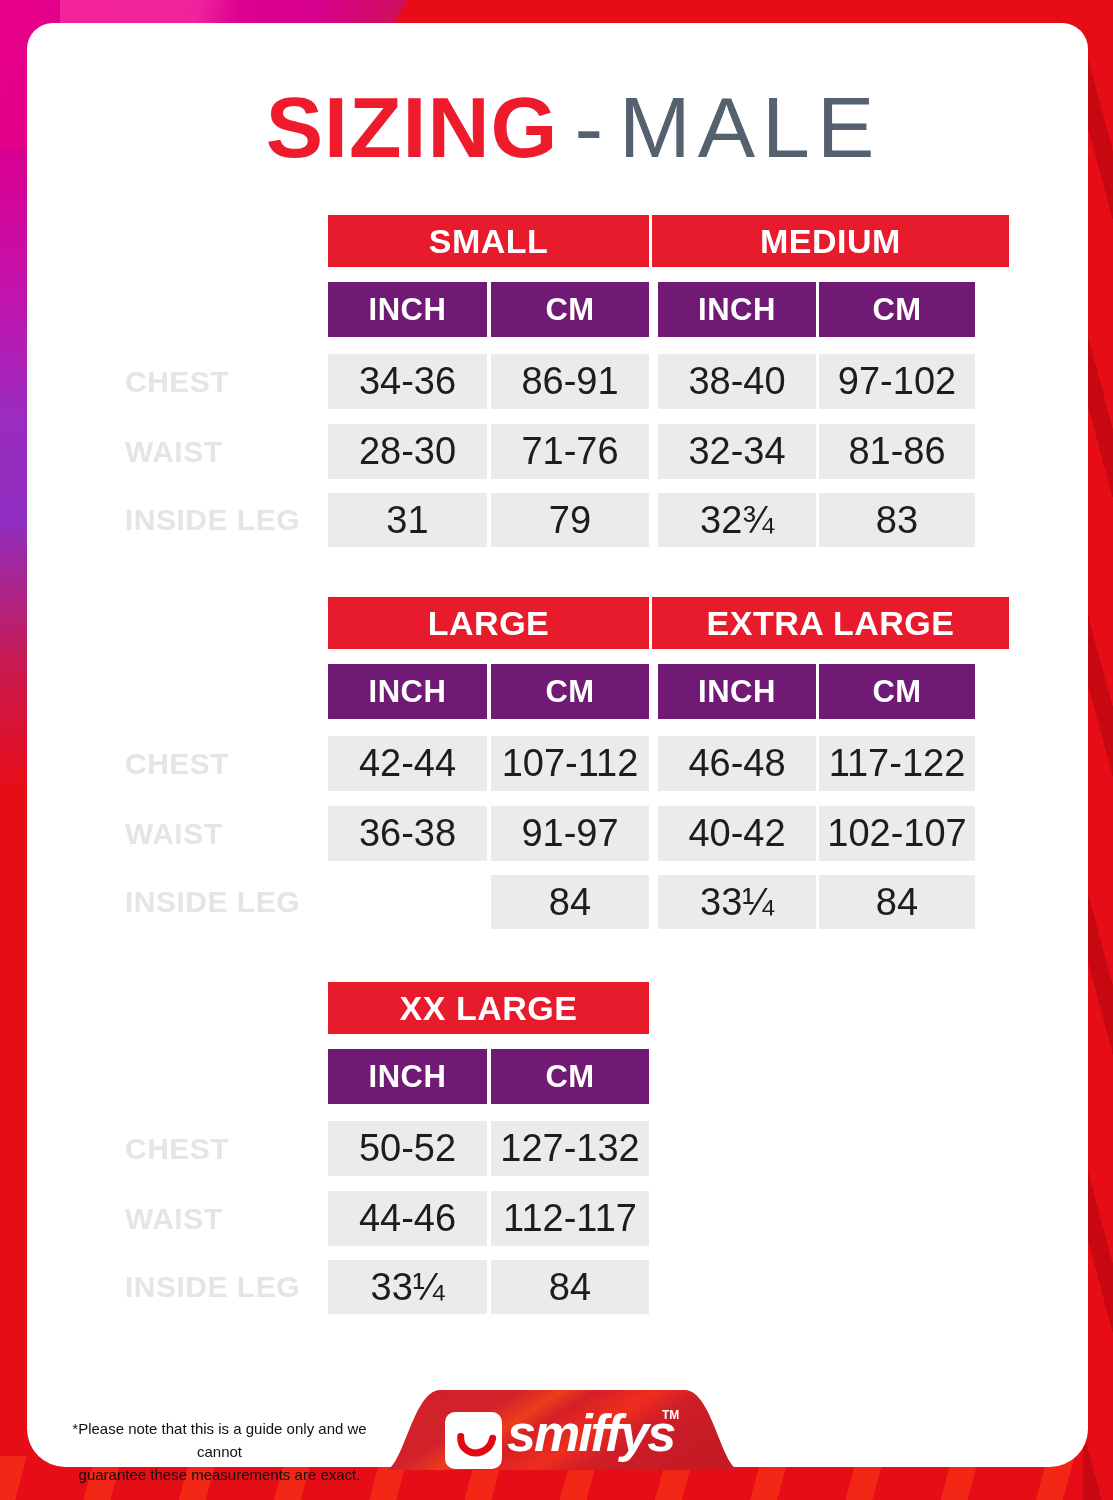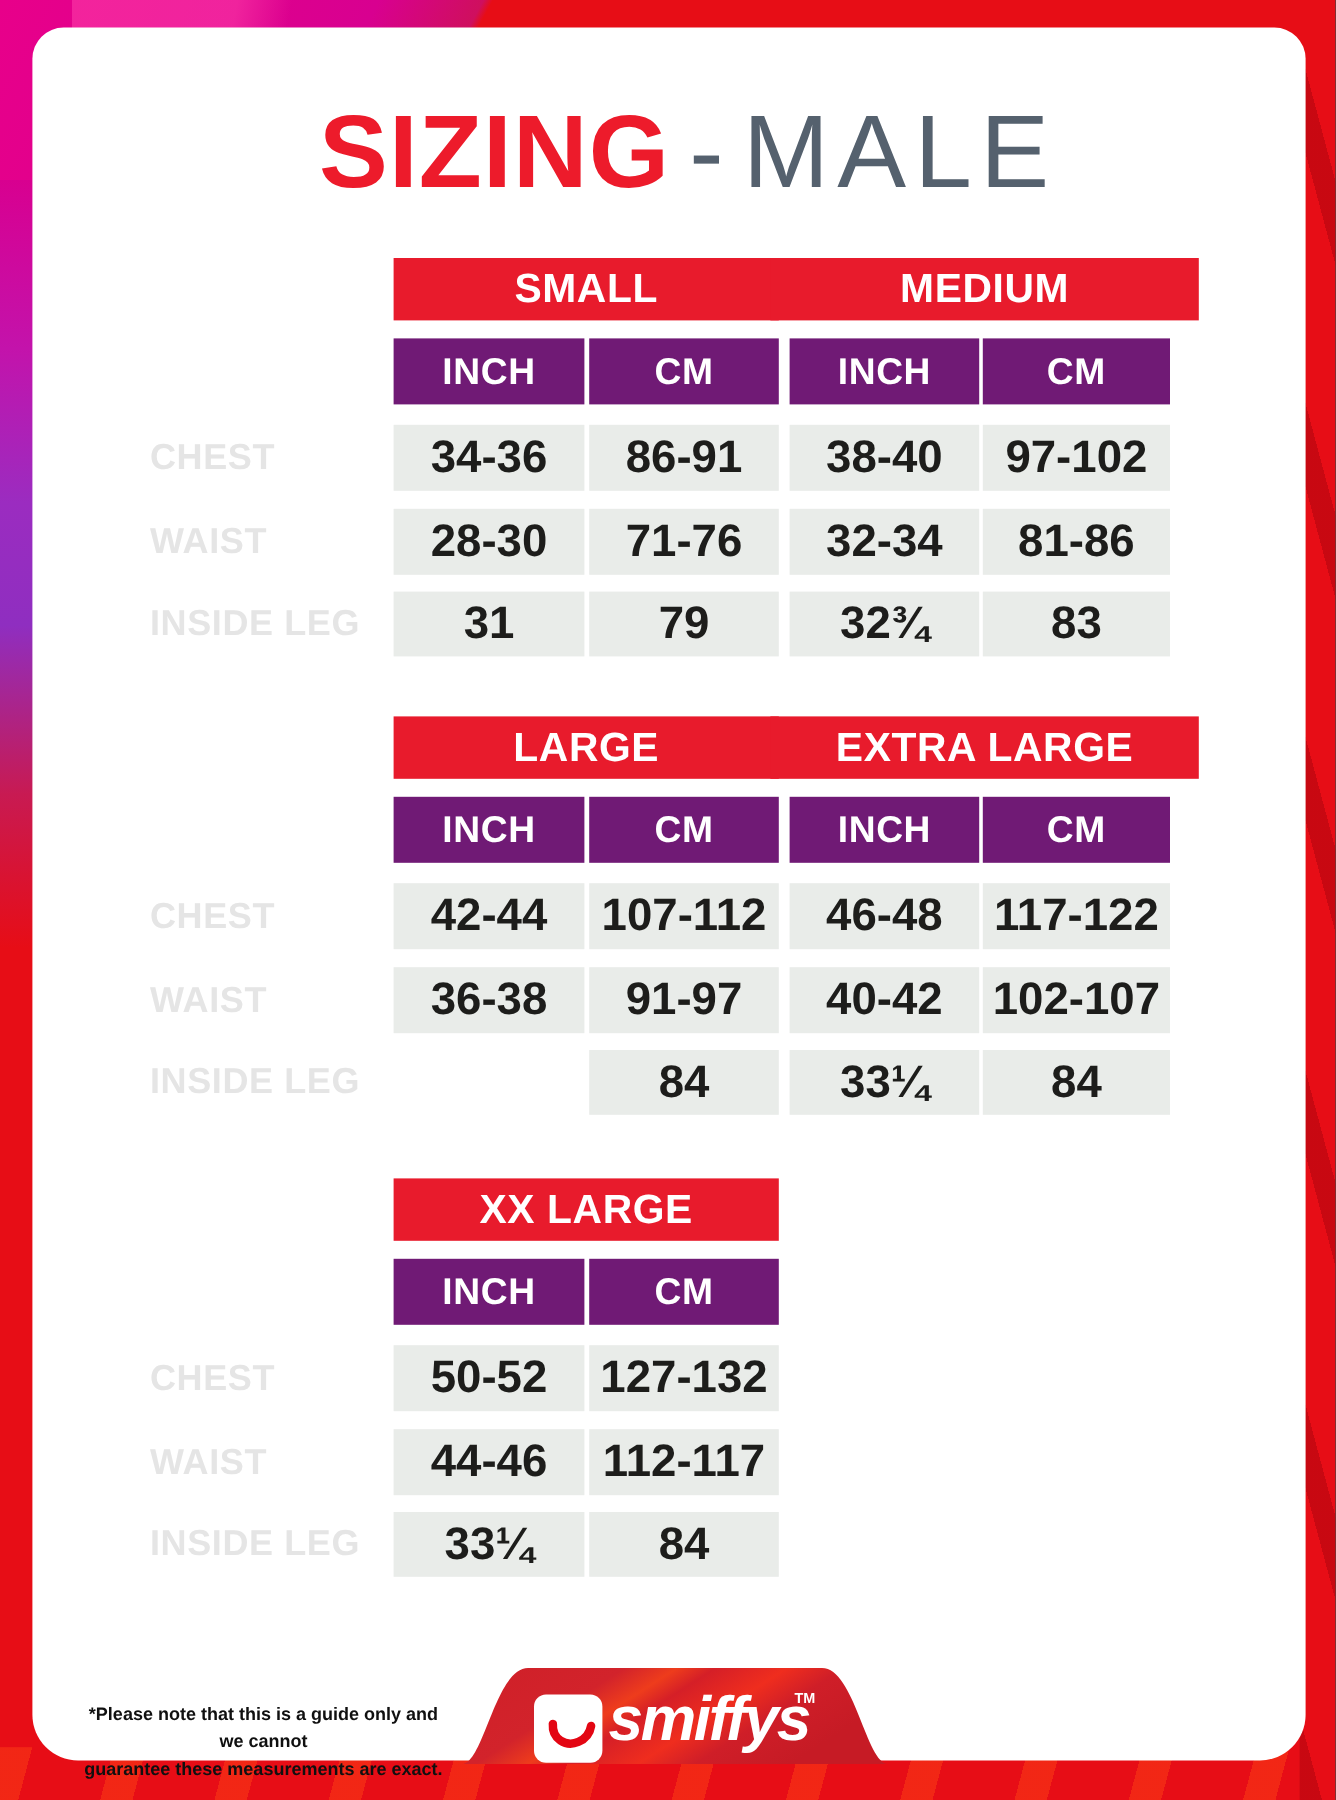--- a/index.html
+++ b/index.html
@@ -23,39 +23,39 @@
   .panel{position:absolute;left:27px;top:23px;width:1061px;height:1444px;
     background:#ffffff;border-radius:26px 26px 38px 38px;}
   
   .title{position:absolute;left:27px;top:84px;width:1061px;text-align:center;
     font-size:86px;line-height:1.0;white-space:nowrap;padding-left:16px;}
   .title .red{color:#ed1b2b;font-weight:bold;letter-spacing:1px;}
   .title .dash{color:#55616e;font-weight:400;margin:0 16px;}
   .title .gray{color:#55616e;font-weight:400;letter-spacing:7px;}
   
   .size-table{position:absolute;left:328px;width:647px;height:334px;}
-  .cell{position:absolute;display:flex;align-items:center;justify-content:center;box-sizing:border-box;font-weight:bold;}
+  .cell{position:absolute;display:flex;align-items:center;justify-content:center;box-sizing:border-box;}
   .head{background:#e81b2c;color:#fff;font-weight:bold;font-size:34px;letter-spacing:.5px;}
   .unit{background:#701a75;color:#fff;font-weight:bold;font-size:31px;letter-spacing:.5px;}
   .val{background:#e9ece9;color:#1d1d1b;font-size:38px;}
   .lbl{position:absolute;left:-203px;width:198px;display:flex;align-items:center;
     color:#e5e5e5;font-weight:bold;font-size:30px;letter-spacing:.5px;white-space:nowrap;}
   
-  .cA{left:0;width:321px}.cB{left:314px;width:357px}
+  .cA{left:0;width:321px}.cB{left:324px;width:357px}
   .c1{left:0;width:159px}.c2{left:163px;width:158px}
   .c3{left:330px;width:158px}.c4{left:491px;width:156px}
   
   .rHead{top:0;height:52px}
   .rUnits{top:67px;height:55px}
   .r1{top:139px;height:55px}
   .r2{top:209px;height:55px}
   .r3{top:278px;height:54px}
   
   .note{position:absolute;left:62px;top:1417px;width:315px;text-align:center;
-    font-size:15px;font-weight:bold;color:#101010;line-height:23px;}
+    font-size:15px;font-weight:normal;color:#101010;line-height:23px;}
   .tab-svg{position:absolute;left:385px;top:1390px;width:355px;height:80px;}
   .logo-square{position:absolute;left:445px;top:1412px;width:57px;height:57px;
     background:#fff;border-radius:10px;display:flex;align-items:center;justify-content:center;}
   .logo-text{position:absolute;left:507px;top:1407px;font-size:52px;font-weight:bold;
     color:#fff;letter-spacing:-2px;line-height:1.0;font-style:italic;}
   .logo-tm{position:absolute;left:662px;top:1408px;font-size:12px;font-weight:bold;color:#fff;letter-spacing:0;}
 </style>
 </head>
 <body>
 

